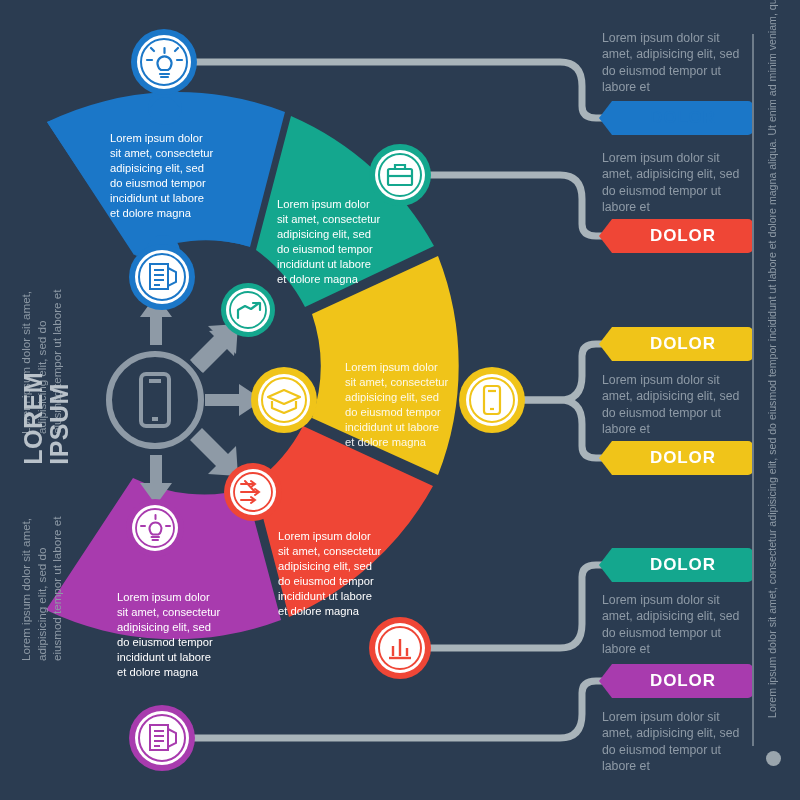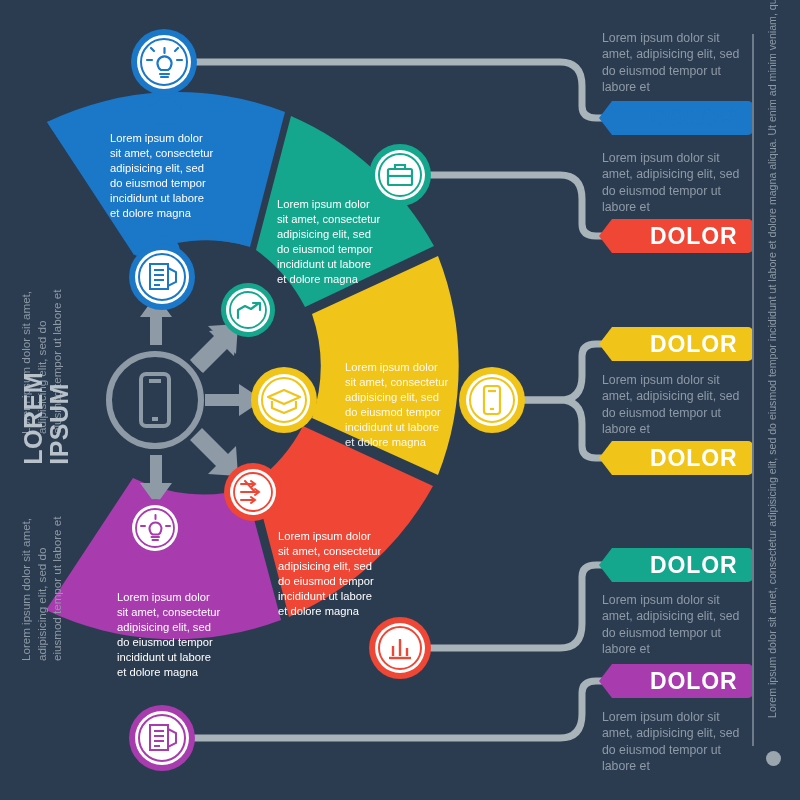--- a/index.html
+++ b/index.html
@@ -26,21 +26,21 @@
     color:#8e9aa6;
     font-family:"Liberation Sans", sans-serif;
     width:140px;
   }
   .badge{
     position:absolute;
     height:34px;
     display:flex;align-items:center;
     color:#ffffff;
     font-weight:bold;
-    font-size:23px;
+    font-size:17px;
     letter-spacing:.9px;
     padding-left:38px;
     border-radius:0 5px 5px 0;
   }
   .badge::before{
     content:"";
     position:absolute;left:-13px;top:0;
     width:0;height:0;
     border-top:17px solid transparent;
     border-bottom:17px solid transparent;

